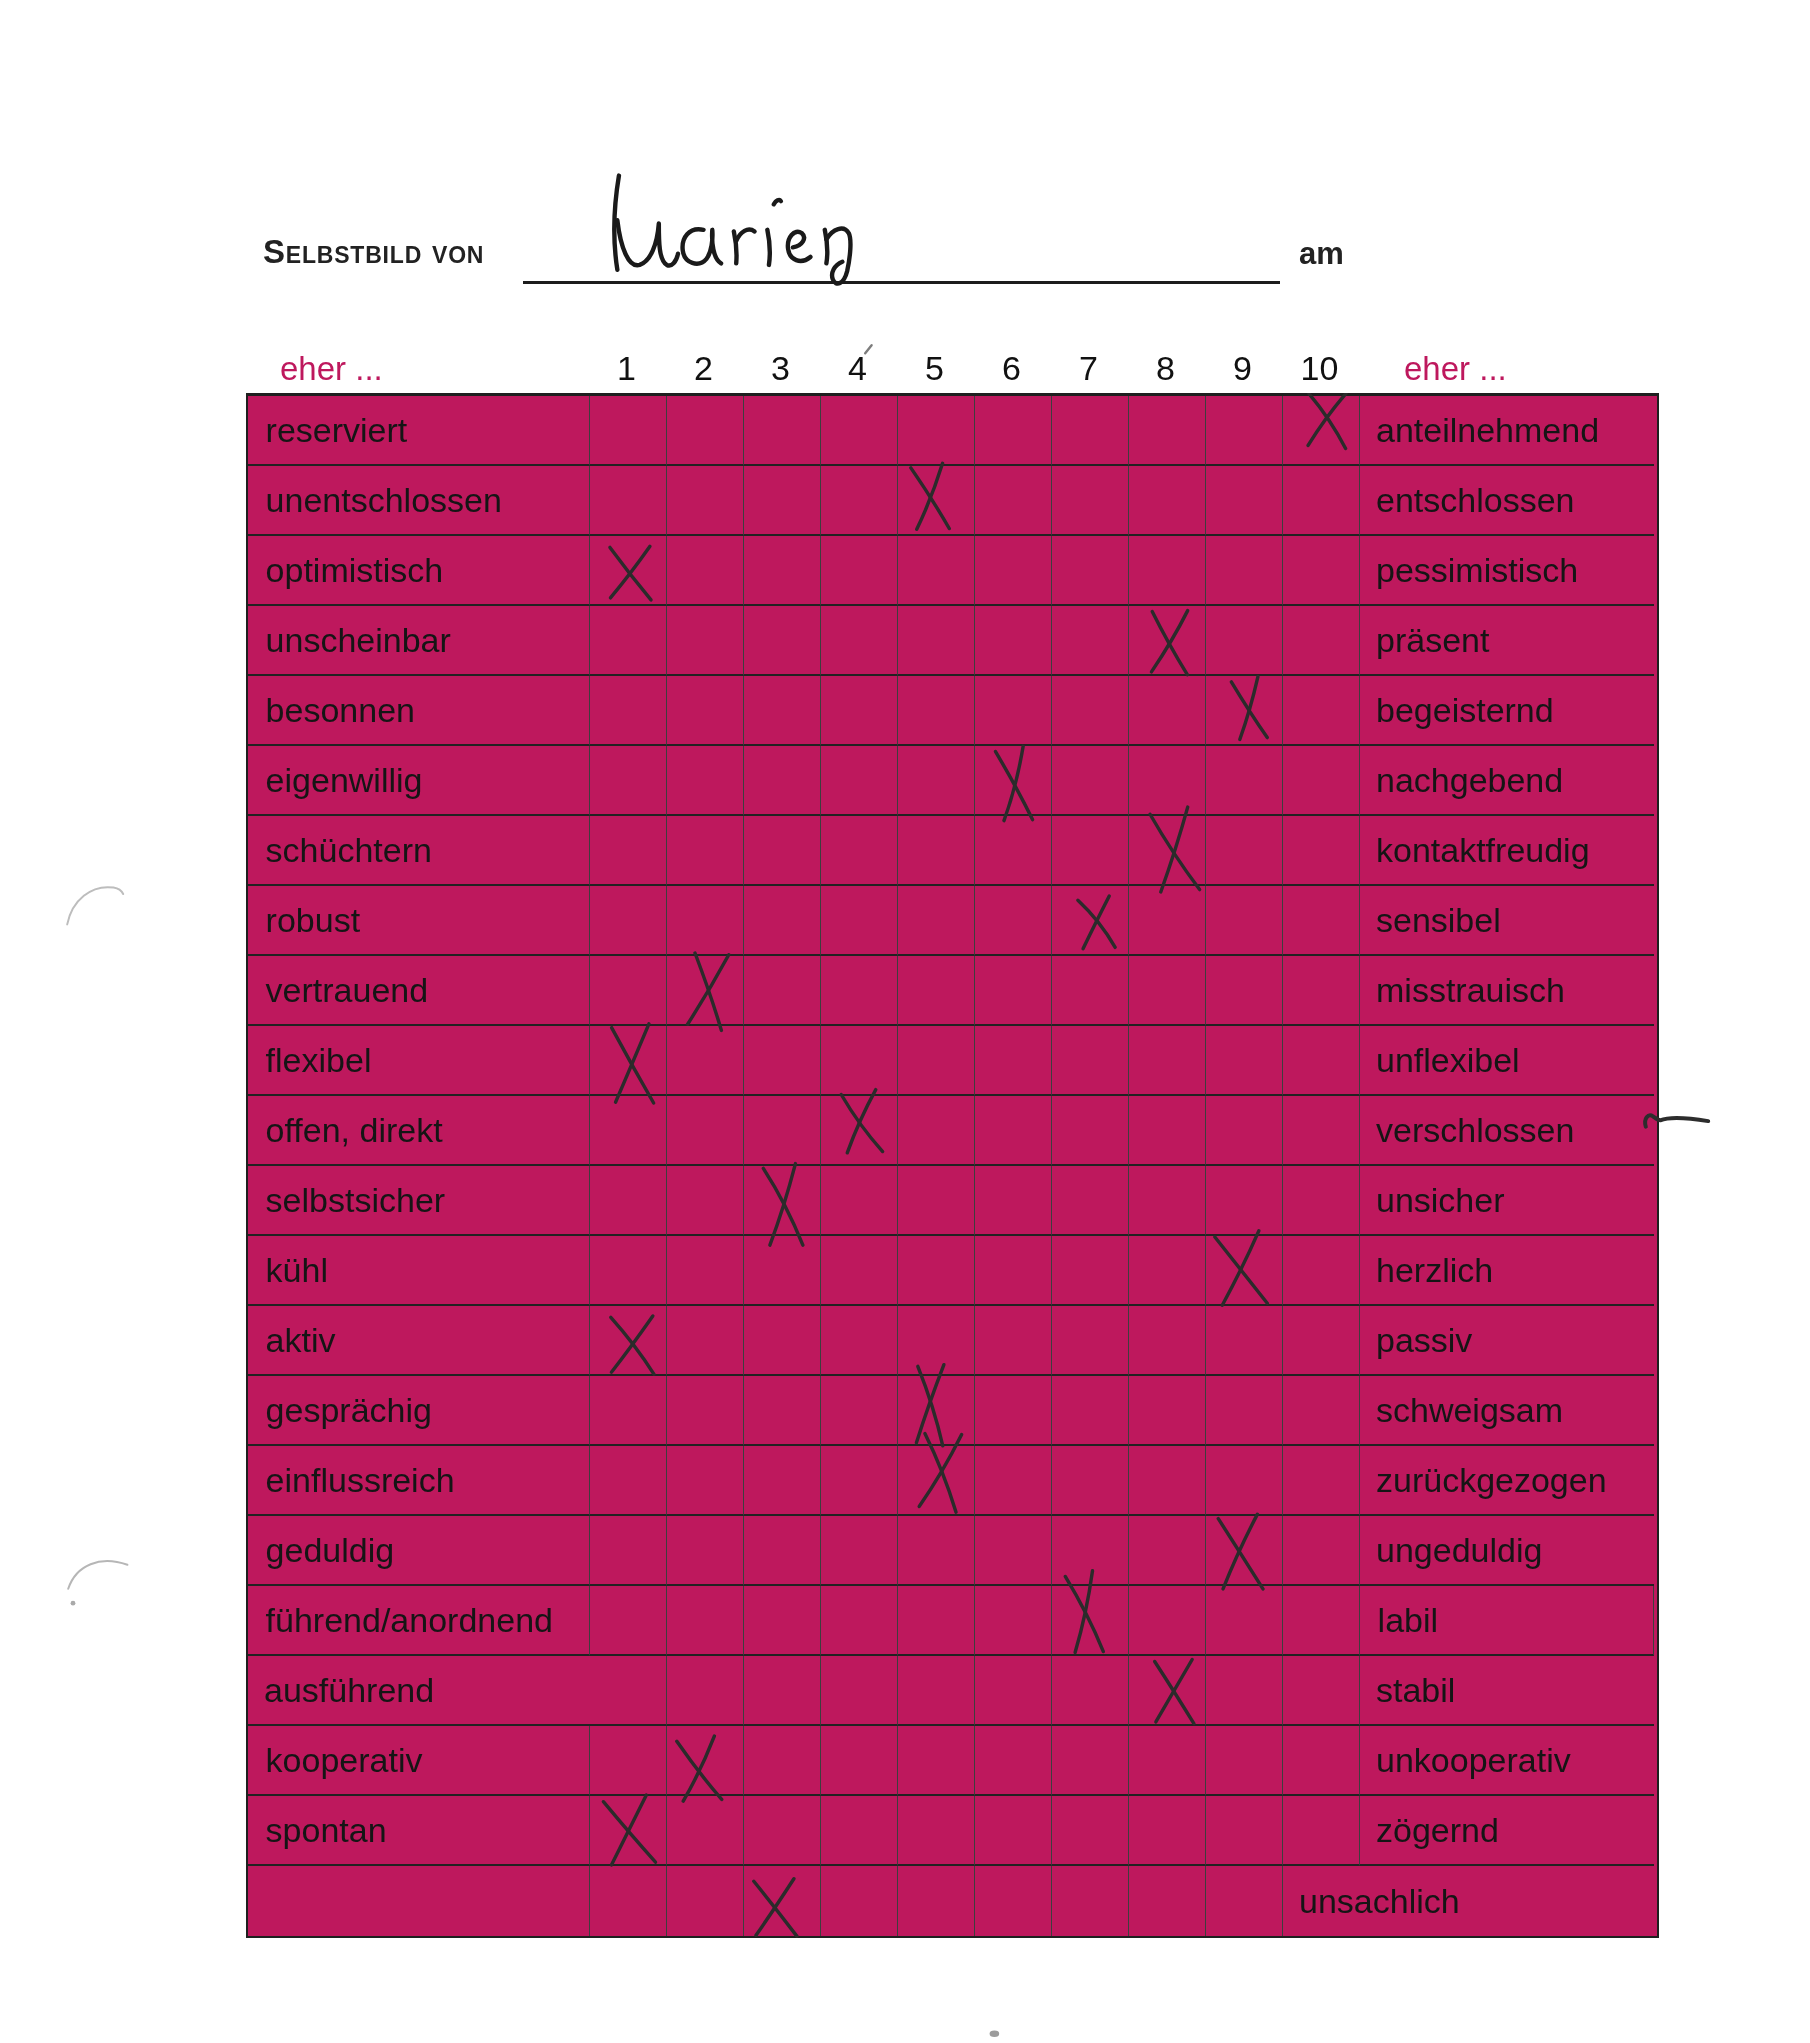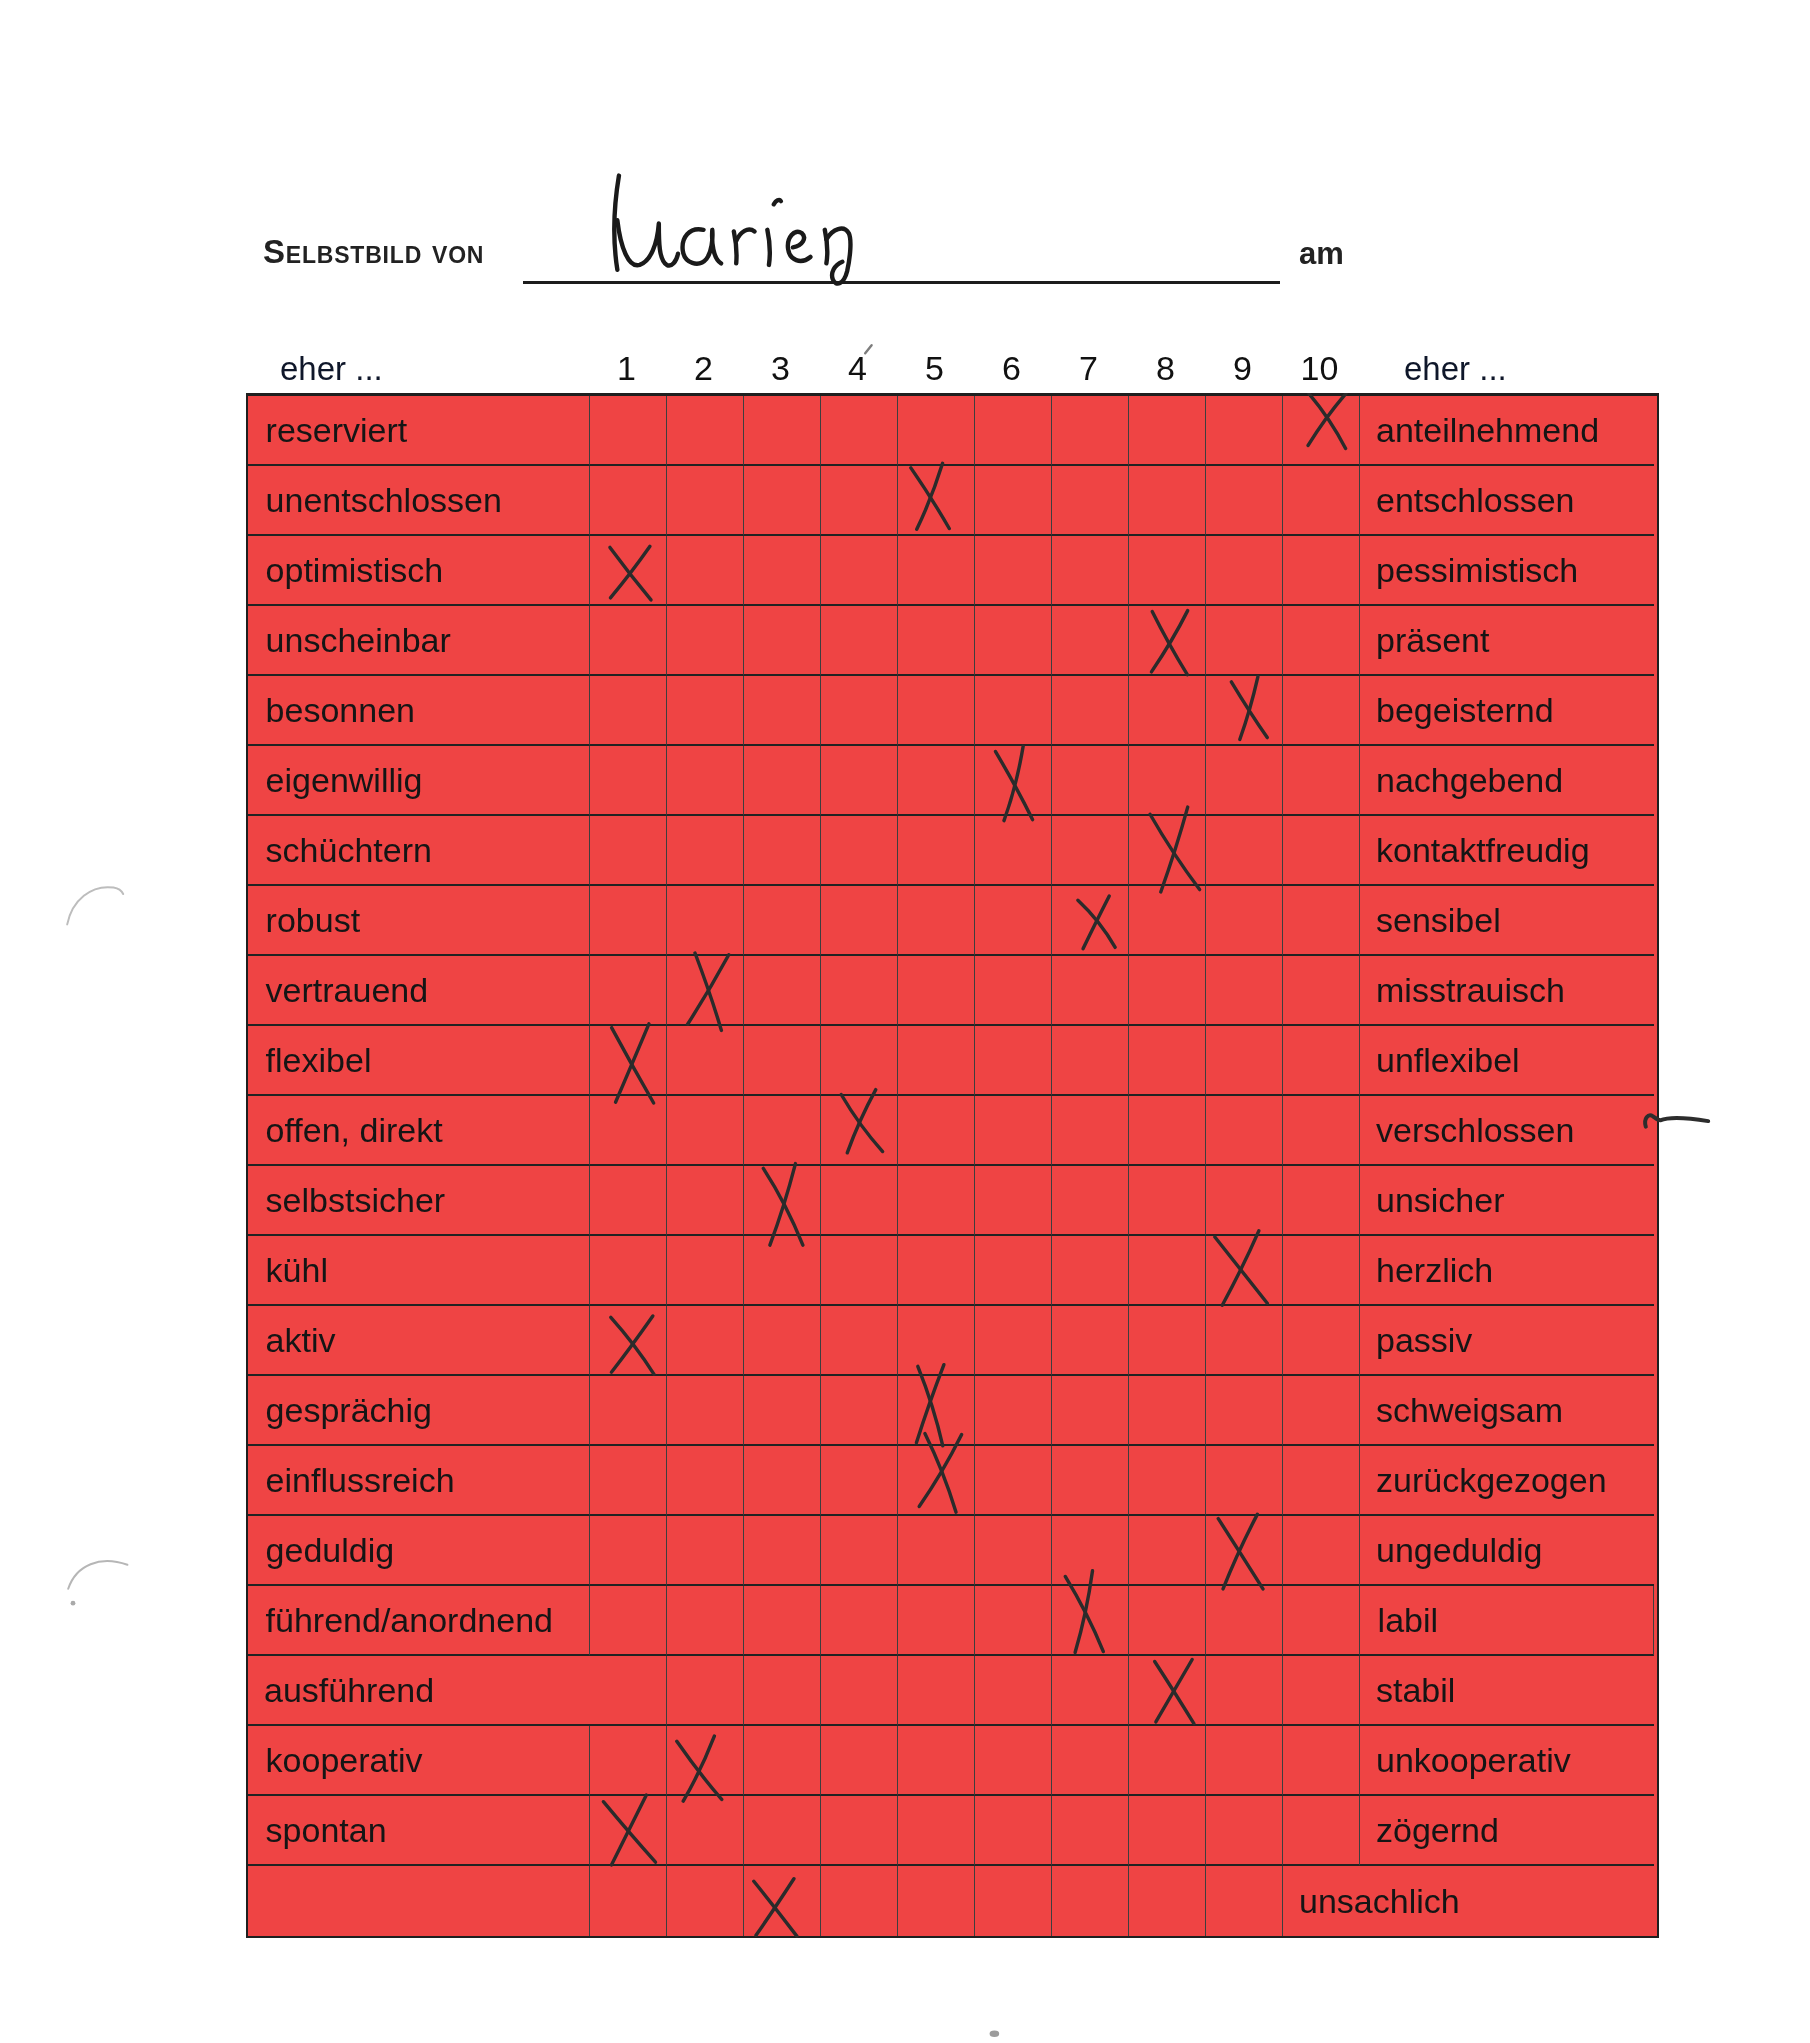--- a/index.html
+++ b/index.html
@@ -10,29 +10,29 @@
   
   .form-title{position:absolute;left:263px;top:233px;font-size:33px;font-weight:700;
               font-variant:small-caps;letter-spacing:0.8px;color:#222;}
   .name-underline{position:absolute;left:523px;top:281px;width:757px;height:3.2px;background:#1c1c1c;}
   .am-label{position:absolute;left:1299px;top:236px;font-size:31px;font-weight:700;color:#222;}
   .handwriting{position:absolute;left:595px;top:169px;width:375px;height:136px;}
 
   
   .scale-header{position:absolute;left:246px;top:348px;width:1409px;height:43px;
                 display:grid;grid-template-columns:342px repeat(10,77px) 294px;align-items:end;}
-  .scale-header .eher{font-size:33px;color:#0f172a;padding-bottom:3.2px;}
+  .scale-header .eher{font-size:33px;color:#be185d;padding-bottom:3.2px;}
   .scale-header .eher.left{padding-left:34px;}
   .scale-header .eher.right{padding-left:46px;}
   .scale-num{font-size:34px;color:#111;text-align:center;padding-bottom:3.2px;}
 
   
   .grid{position:absolute;left:246px;top:393px;width:1409px;
         display:grid;grid-template-columns:342px repeat(10,77px) 294px;grid-auto-rows:70px;
-        border:2.4px solid #1f1f1f;border-top-width:3.2px;background:#ef4444;box-sizing:content-box;}
+        border:2.4px solid #1f1f1f;border-top-width:3.2px;background:#be185d;box-sizing:content-box;}
   .cell{border-right:1.6px solid #3e3e3e;border-bottom:2.4px solid #222;
         display:flex;align-items:center;box-sizing:border-box;background:transparent;}
   .cell.last-col{border-right:none;}
   .cell.last-row{border-bottom:none;}
   .label-left{font-size:34px;color:#151515;padding-left:17.6px;}
   .label-right{font-size:34px;color:#151515;padding-left:16px;}
 
   .marks,.margin-art{position:absolute;pointer-events:none;}
   .marks{left:246px;top:393px;}
 </style>

